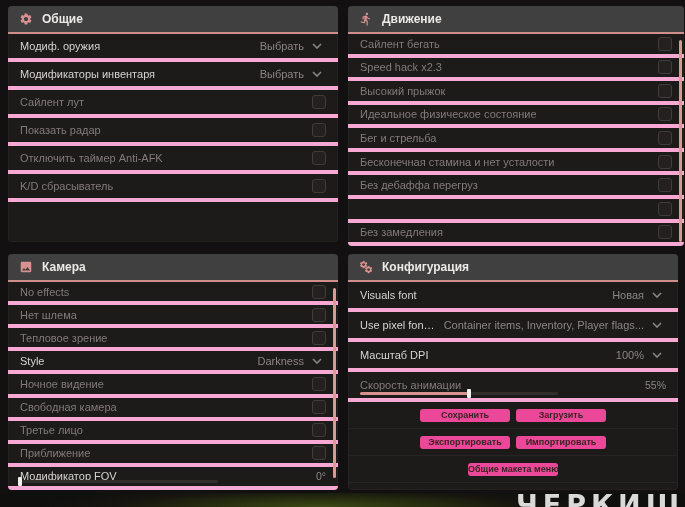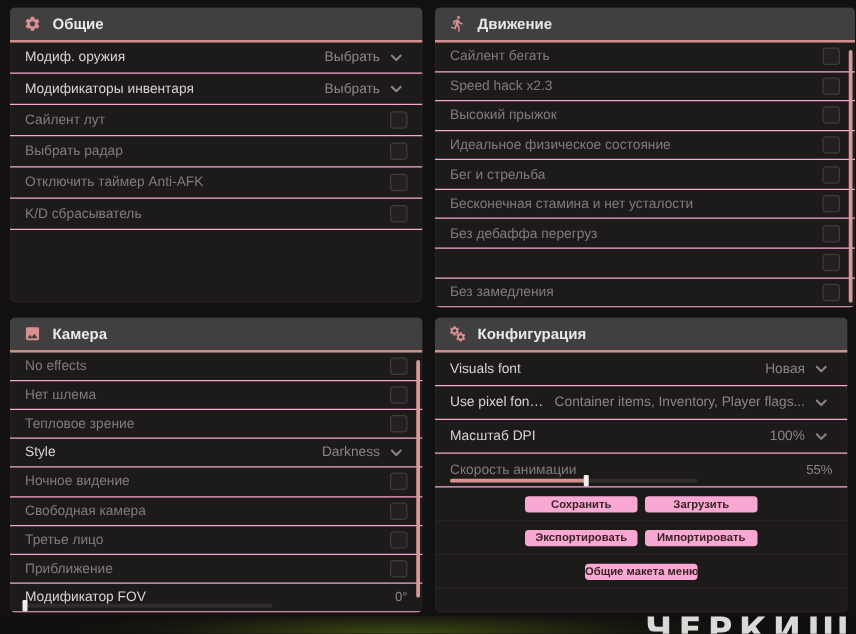--- a/index.html
+++ b/index.html
@@ -32,21 +32,21 @@
     height:26px;flex:none;display:flex;align-items:center;gap:9px;
     padding:0 11px;background:#404040;border-bottom:2px solid #cf8f8c;
   }
   .icon{width:14px;height:14px;flex:none;display:flex;align-items:center;justify-content:center}
   .icon svg{width:14px;height:14px;fill:#d99090}
   .title{font-size:12px;font-weight:700;color:#ece8e8}
   .rows{flex:1;display:flex;flex-direction:column;min-height:0}
   .p0 .rows,.p3 .rows{flex:none}
   .row{
     display:flex;align-items:center;gap:8px;padding:0 12px;
-    border-bottom:1px solid #f9a8d4;position:relative;
+    border-bottom:4px solid #f9a8d4;position:relative;
     font-size:11px;color:#837b7b;
   }
   .p1 .row,.p2 .row{flex:1 1 0;min-height:0}
   .p0 .row{height:24px}
   .p3 .row{height:26px}
   .row.bright .lbl{color:#d8d3d3}
   .lbl{flex:1;white-space:nowrap;overflow:hidden;text-overflow:ellipsis}
   .dd{display:flex;align-items:center;gap:8px;color:#8c8585;padding-right:4px;cursor:pointer}
   .dd .val{font-size:11px;white-space:nowrap}
   .chev{color:#8c8585;flex:none}
@@ -63,21 +63,21 @@
   .handle{
     position:absolute;top:-3px;width:4px;height:9px;
     background:#f3eeee;border-radius:1px;transform:translateX(-2px);cursor:grab;
   }
   .btns{flex:none;display:flex;flex-direction:column}
   .btn-row{
     height:26px;display:flex;align-items:center;justify-content:center;gap:6px;
     border-bottom:1px solid #282424;
   }
   .pbtn{
-    width:90px;height:13px;background:#f9a8d4;color:#3a2322;border:0;border-radius:3px;
+    width:90px;height:13px;background:#ec4899;color:#3a2322;border:0;border-radius:3px;
     font-size:9px;font-weight:700;font-family:inherit;line-height:13px;padding:0;cursor:pointer;
     white-space:nowrap;overflow:hidden;
   }
   .sb{position:absolute;top:34px;bottom:4px;right:2px;width:3px;background:#d99a96;border-radius:2px;cursor:pointer}
   .p2 .sb{bottom:12px}
   .defs{position:absolute;width:0;height:0;overflow:hidden}
 </style>
 </head>
 <body>
 
@@ -120,21 +120,21 @@
             <svg class="chev" viewBox="0 0 10 6" width="10" height="6">
               <polyline points="1,1 5,5 9,1" fill="none" stroke="currentColor" stroke-width="1.6"></polyline>
             </svg>
           </span>
         </div>
         <div class="row checkbox">
           <span class="lbl">Сайлент лут</span>
           <span class="cb"></span>
         </div>
         <div class="row checkbox">
-          <span class="lbl">Выбрать радар</span>
+          <span class="lbl">Показать радар</span>
           <span class="cb"></span>
         </div>
         <div class="row checkbox">
           <span class="lbl">Отключить таймер Anti-AFK</span>
           <span class="cb"></span>
         </div>
         <div class="row checkbox">
           <span class="lbl">K/D сбрасыватель</span>
           <span class="cb"></span>
         </div>

